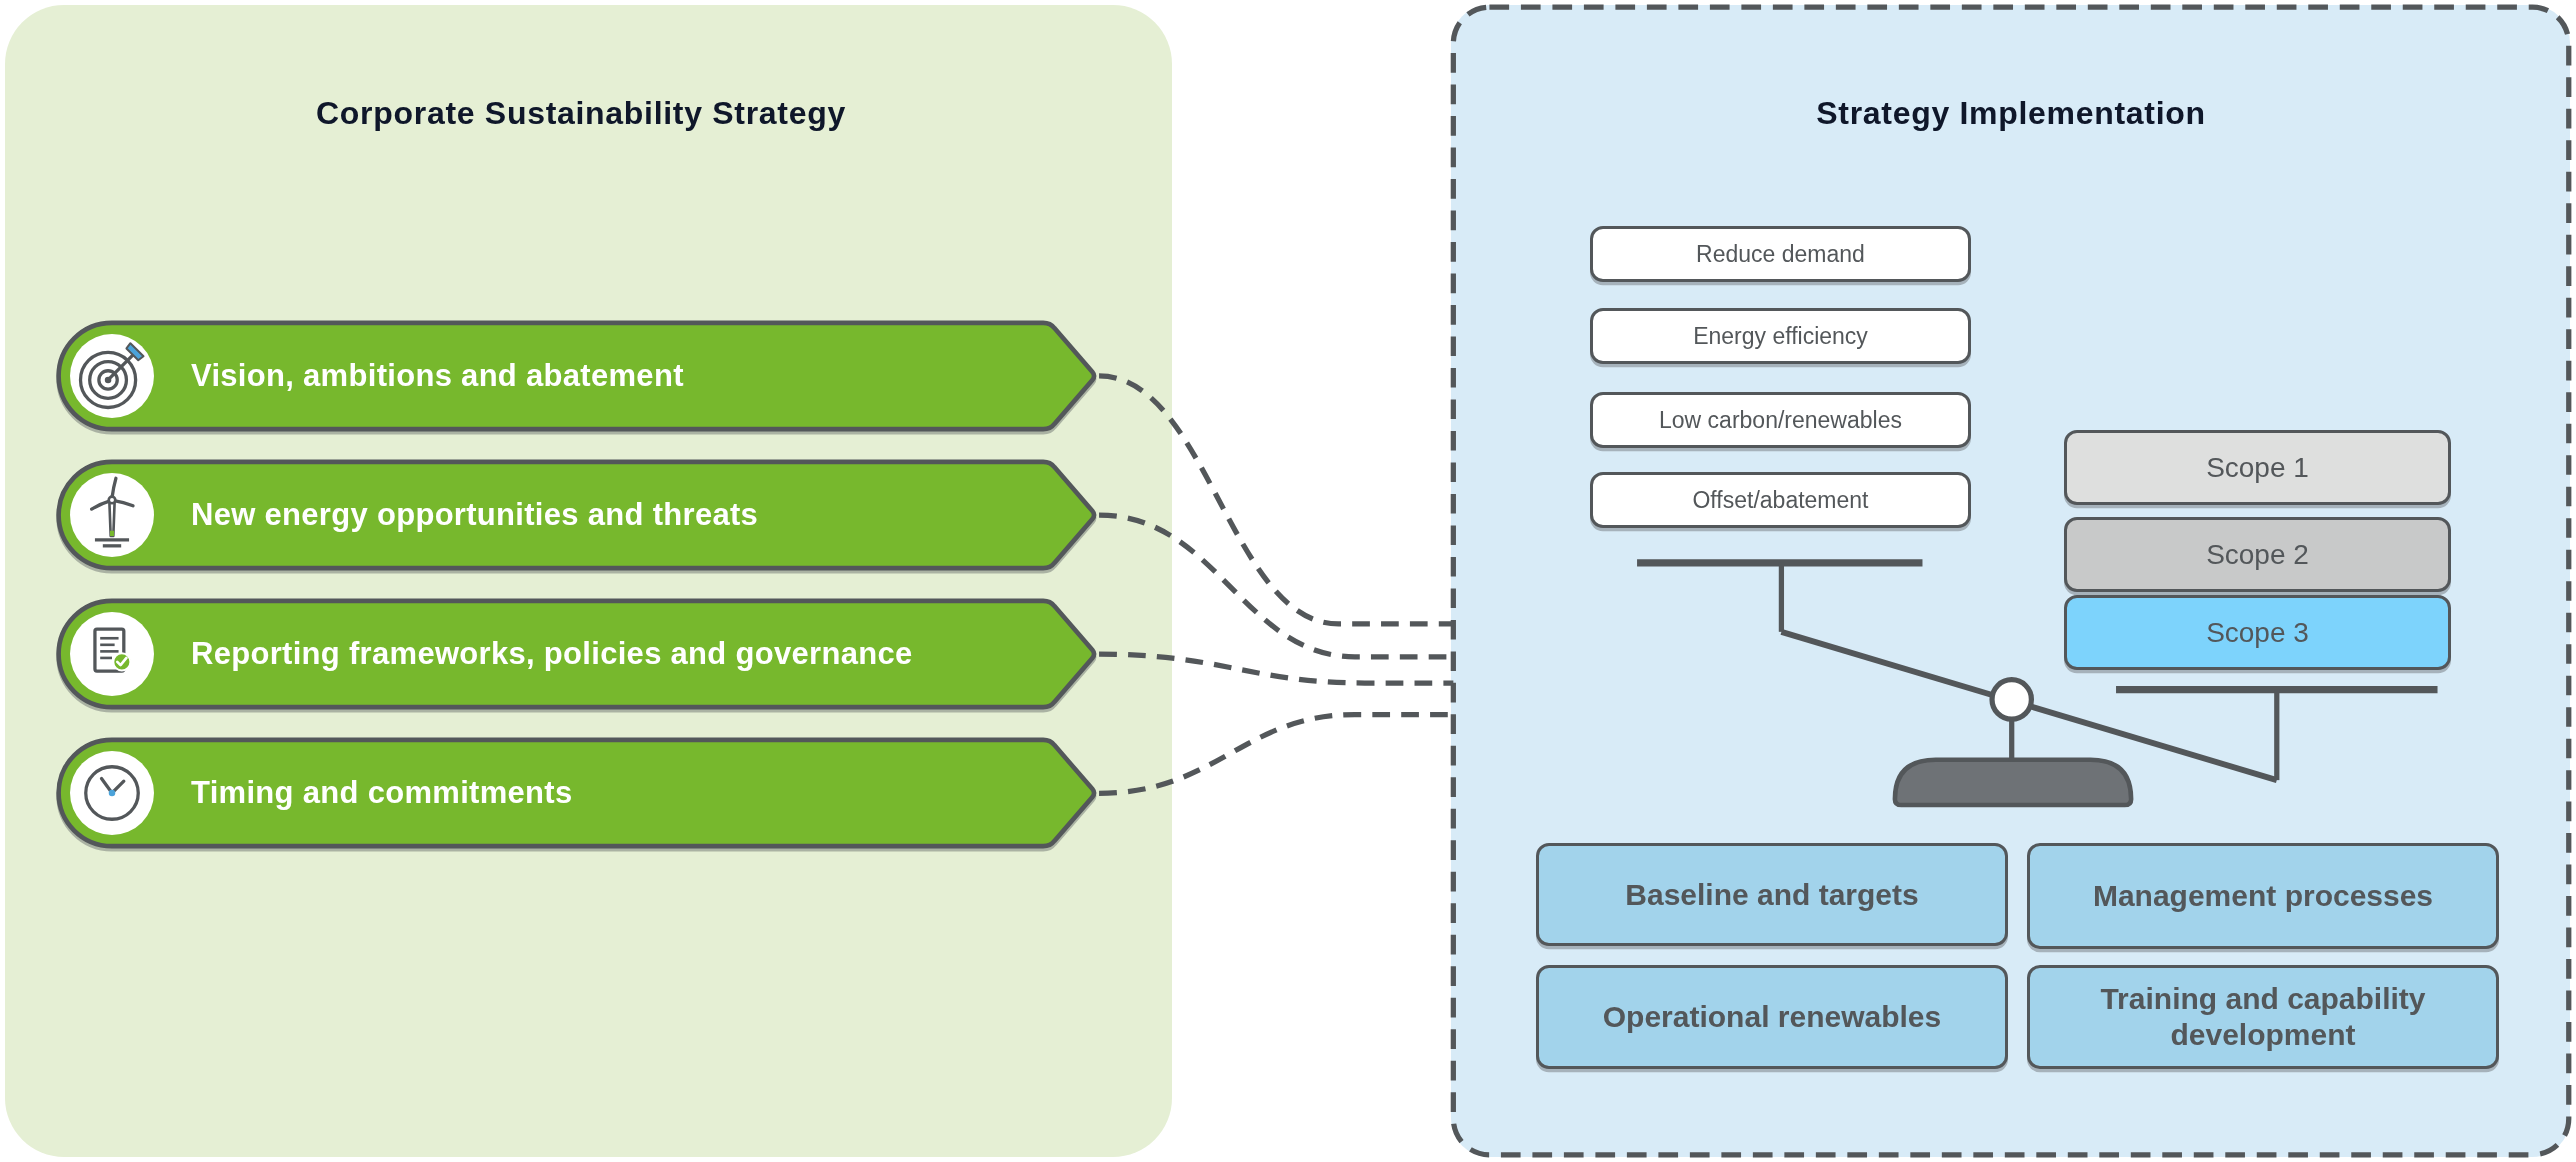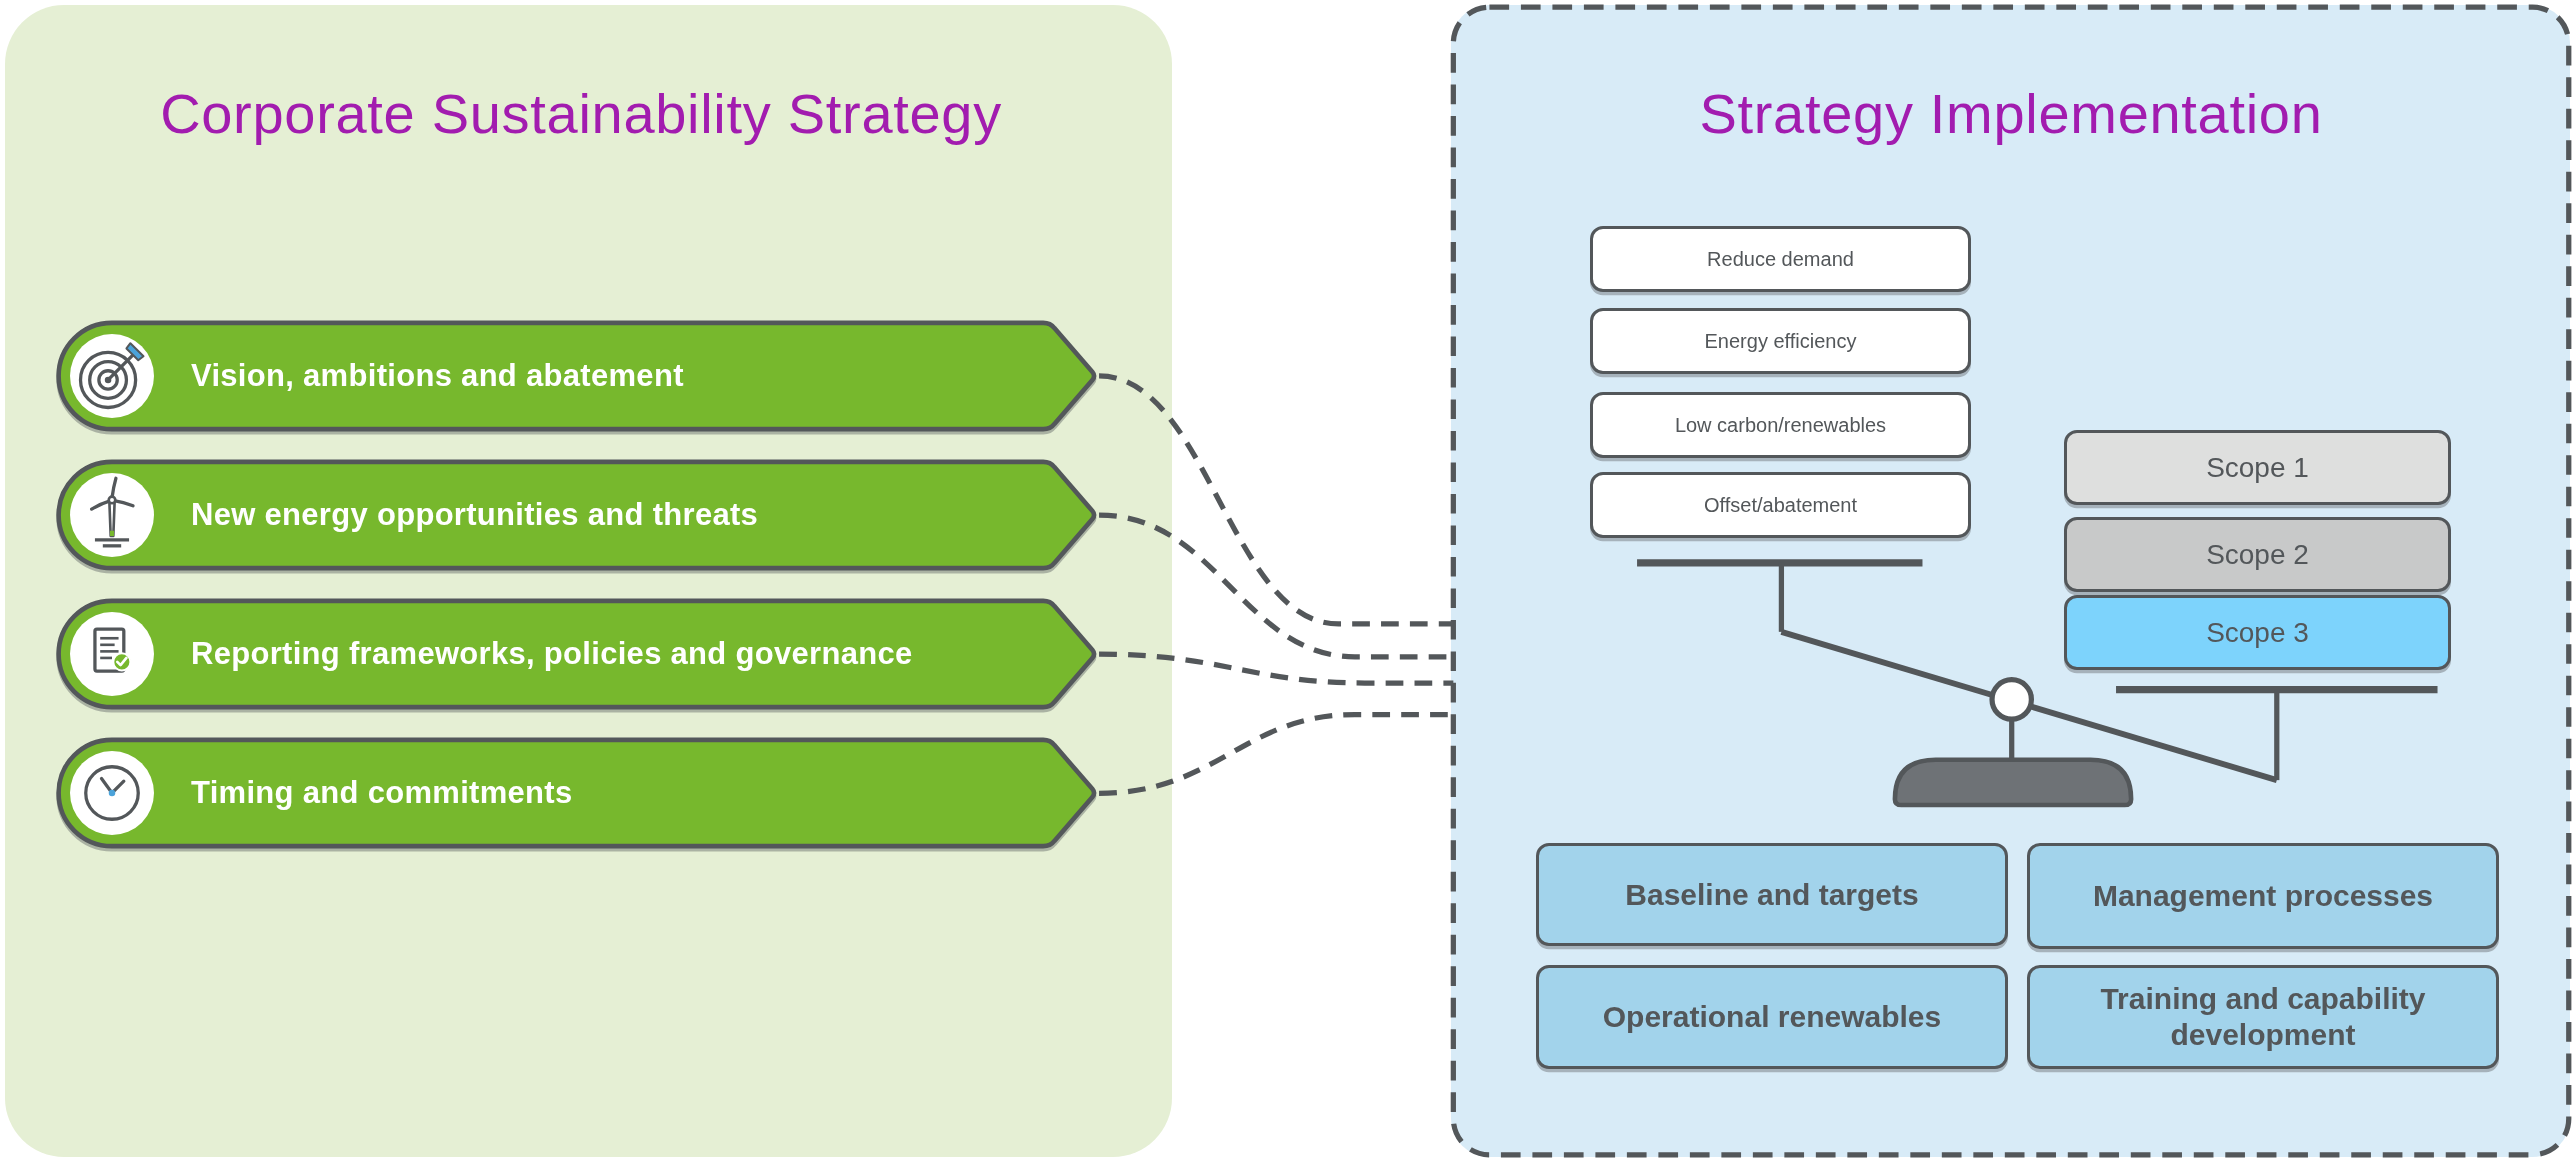--- a/index.html
+++ b/index.html
@@ -14,21 +14,21 @@
   .left-panel{
     position:absolute;left:5.2px;top:5.2px;width:1167px;height:1152px;
     background:#E5EFD4;border-radius:59px;
   }
   .right-panel{
     position:absolute;left:1451px;top:5.2px;width:1119px;height:1152px;
     background:#D8EBF7;border-radius:38px;
   }
   .panel-title{
     position:absolute;top:84px;height:59px;
-    font-size:56px;font-weight:400;color:#a21caf;letter-spacing:0.7px;
+    font-size:32px;font-weight:700;color:#0f172a;letter-spacing:0.7px;
     text-align:center;line-height:59px;white-space:nowrap;
   }
   #left-title{left:56px;width:1050px;}
   #right-title{left:1509px;width:1004px;}
 
   
   .arrow-item{position:absolute;left:56px;width:1043px;height:112px;}
   .arrow-item svg.shape{position:absolute;left:0;top:0;
     filter:drop-shadow(0 3.9px 0 rgba(83,87,90,0.40));}
   .icon-circle{
@@ -42,21 +42,21 @@
   }
 
   
   .rbox{
     position:absolute;box-sizing:border-box;
     border:3.9px solid #53575A;border-radius:13px;
     display:flex;align-items:center;justify-content:center;text-align:center;
     color:#53575A;
     box-shadow:0 3.3px 0 rgba(83,87,90,0.38);
   }
-  .lever{left:1590px;width:381px;height:66px;background:#ffffff;font-size:20px;font-weight:400;}
+  .lever{left:1590px;width:381px;height:56px;background:#ffffff;font-size:23px;font-weight:400;}
   .scope{left:2064px;width:387px;height:75px;font-size:28px;font-weight:400;}
   .foundation{background:#A2D3EB;font-size:30px;font-weight:700;line-height:1.2;padding:0 18px;}
 
   .overlay{position:absolute;left:0;top:0;pointer-events:none;}
 </style>
 </head>
 <body>
 
 <div class="stage">
 

